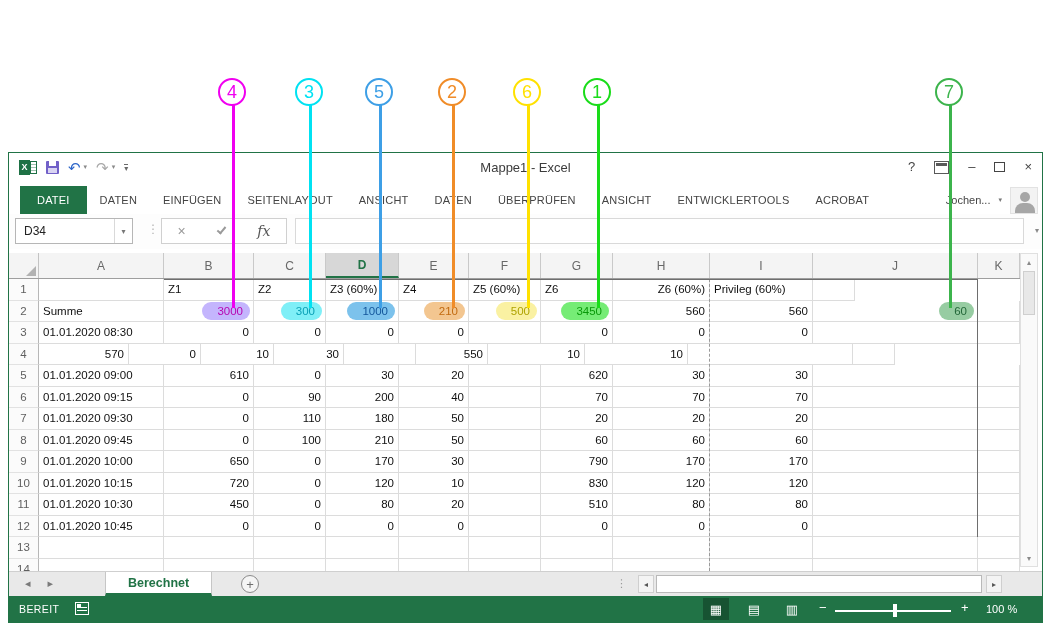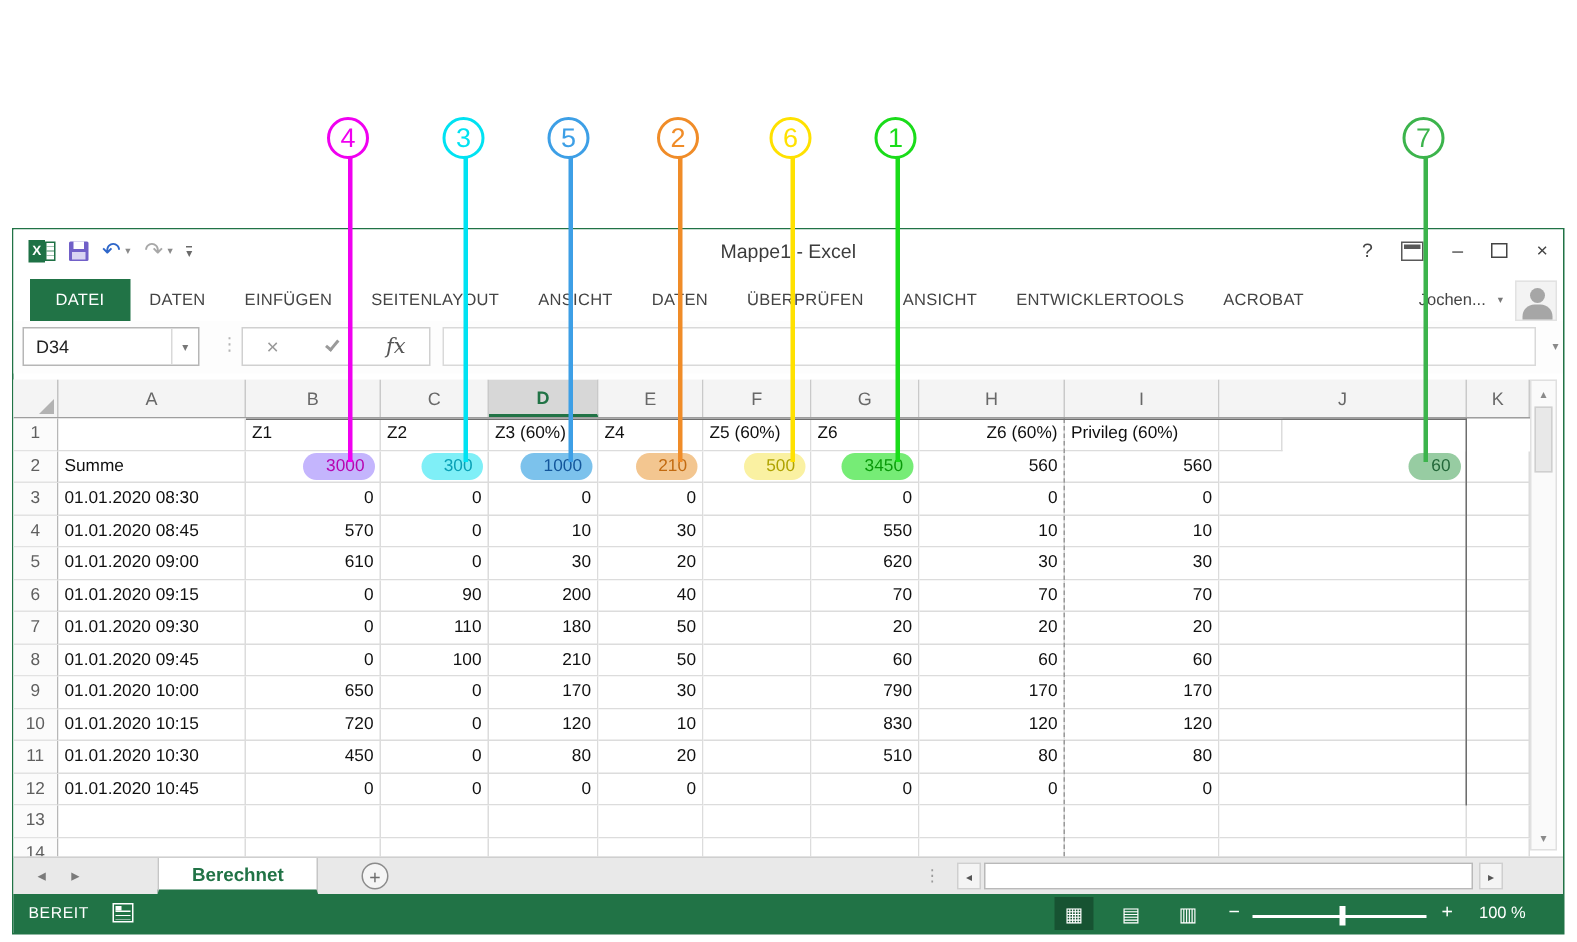--- a/index.html
+++ b/index.html
@@ -269,21 +269,20 @@
             <div class="cell ar" style="width: 70px;">0</div>
             <div class="cell ar" style="width: 72px;"></div>
             <div class="cell ar" style="width: 72px;">0</div>
             <div class="cell ar" style="width: 97px;">0</div>
             <div class="cell ar" style="width: 103px;">0</div>
             <div class="cell ar" style="width: 165px;"></div>
             <div class="cell ar" style="width: 42px;"></div>
           </div>
           <div class="grow">
             <div class="rownum">4</div>
-            <div class="cell al" style="width: 125px;">01.01.2020 08:45</div>
             <div class="cell ar" style="width: 90px;">570</div>
             <div class="cell ar" style="width: 72px;">0</div>
             <div class="cell ar" style="width: 73px;">10</div>
             <div class="cell ar" style="width: 70px;">30</div>
             <div class="cell ar" style="width: 72px;"></div>
             <div class="cell ar" style="width: 72px;">550</div>
             <div class="cell ar" style="width: 97px;">10</div>
             <div class="cell ar" style="width: 103px;">10</div>
             <div class="cell ar" style="width: 165px;"></div>
             <div class="cell ar" style="width: 42px;"></div>

